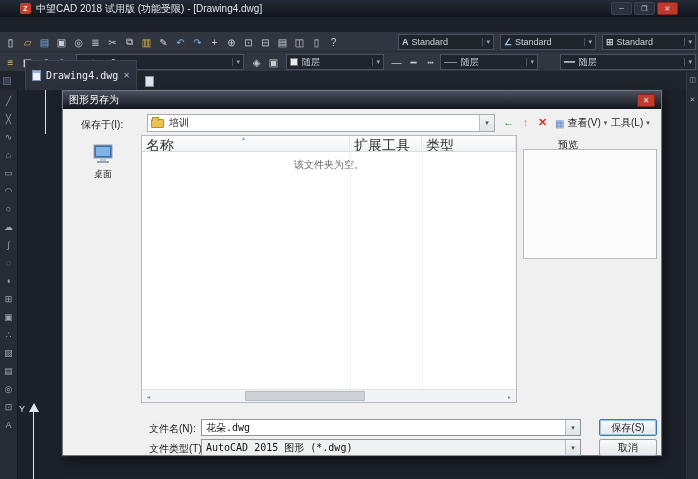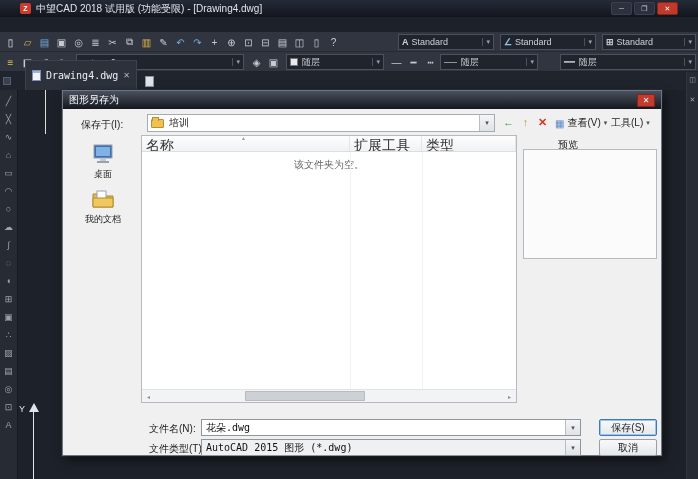--- a/index.html
+++ b/index.html
@@ -304,28 +304,20 @@
     <div class="places">
       <div class="place-item">
         <svg width="24" height="24" viewBox="0 0 24 24">
             <rect x="3" y="3" width="18" height="13" fill="#3f6fae" stroke="#9aa2ad"></rect>
             <rect x="5" y="5" width="14" height="9" fill="#7fb2e5"></rect>
             <rect x="9" y="16" width="6" height="3" fill="#c3c9d2"></rect>
             <rect x="6" y="19" width="12" height="2" fill="#9aa2ad"></rect>
           </svg>
         <span class="place-label">桌面</span>
       </div>
-      <div class="place-item">
-        <svg width="24" height="24" viewBox="0 0 24 24">
-            <path d="M2 7 h8 l2 2 h10 v11 H2 z" fill="#e6b94c" stroke="#b28a2e"></path>
-            <rect x="6" y="4" width="9" height="8" fill="#fff" stroke="#9aa2ad"></rect>
-            <path d="M2 11 h20 v9 H2 z" fill="#f0c95e" stroke="#b28a2e"></path>
-          </svg>
-        <span class="place-label">我的文档</span>
-      </div>
     </div>
 
     <div class="list">
       <div class="list-header">
         <div class="col">名称</div>
           <div class="col">扩展工具</div>
           <div class="col">类型</div>
         <span class="sort-glyph">▴</span>
       </div>
       <div class="empty-msg">该文件夹为空。</div>

